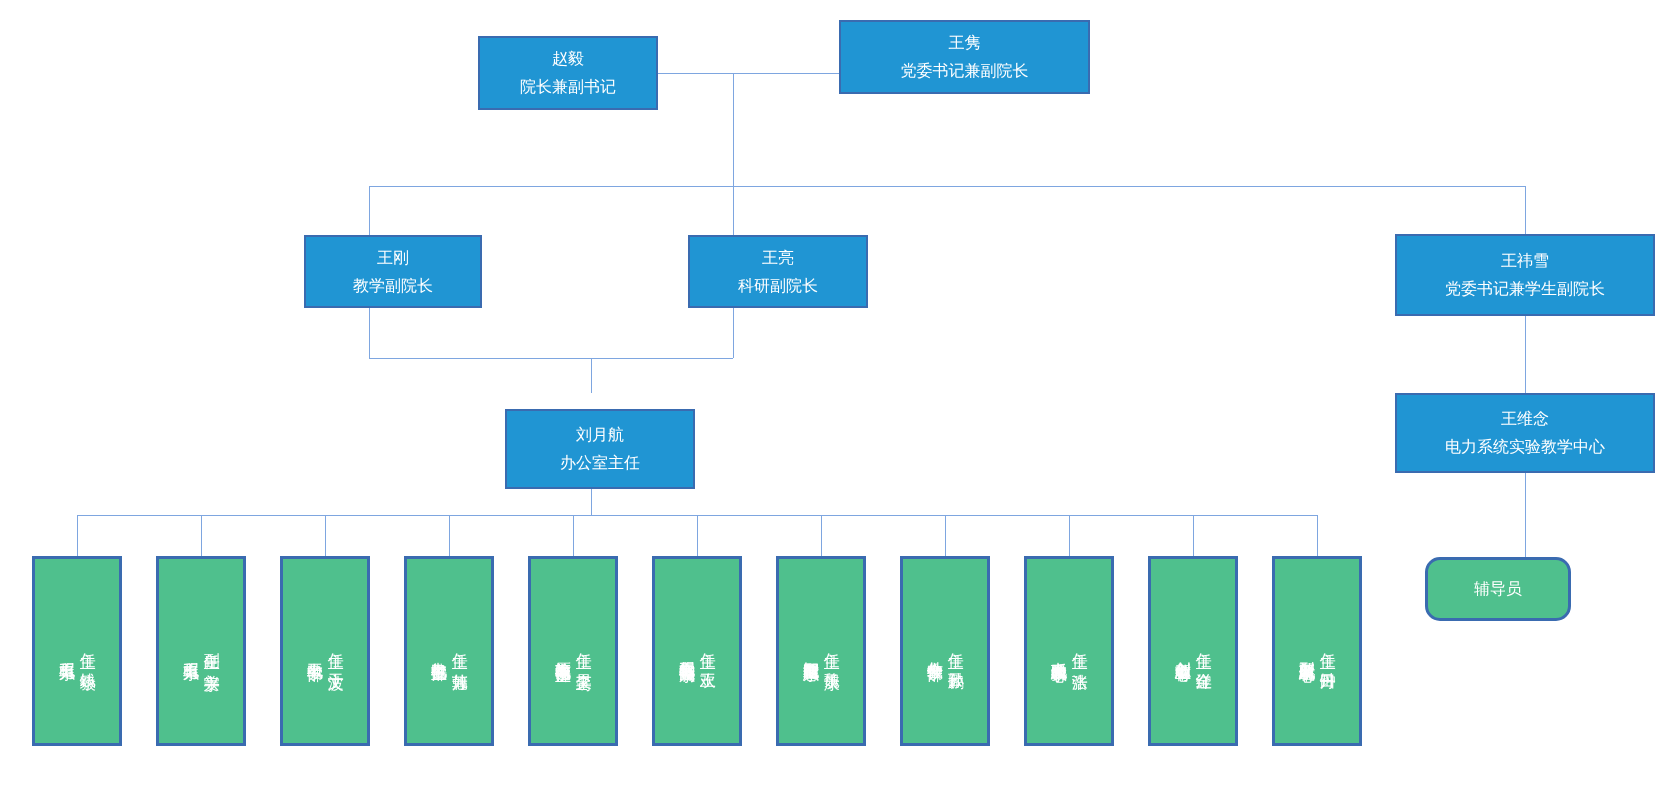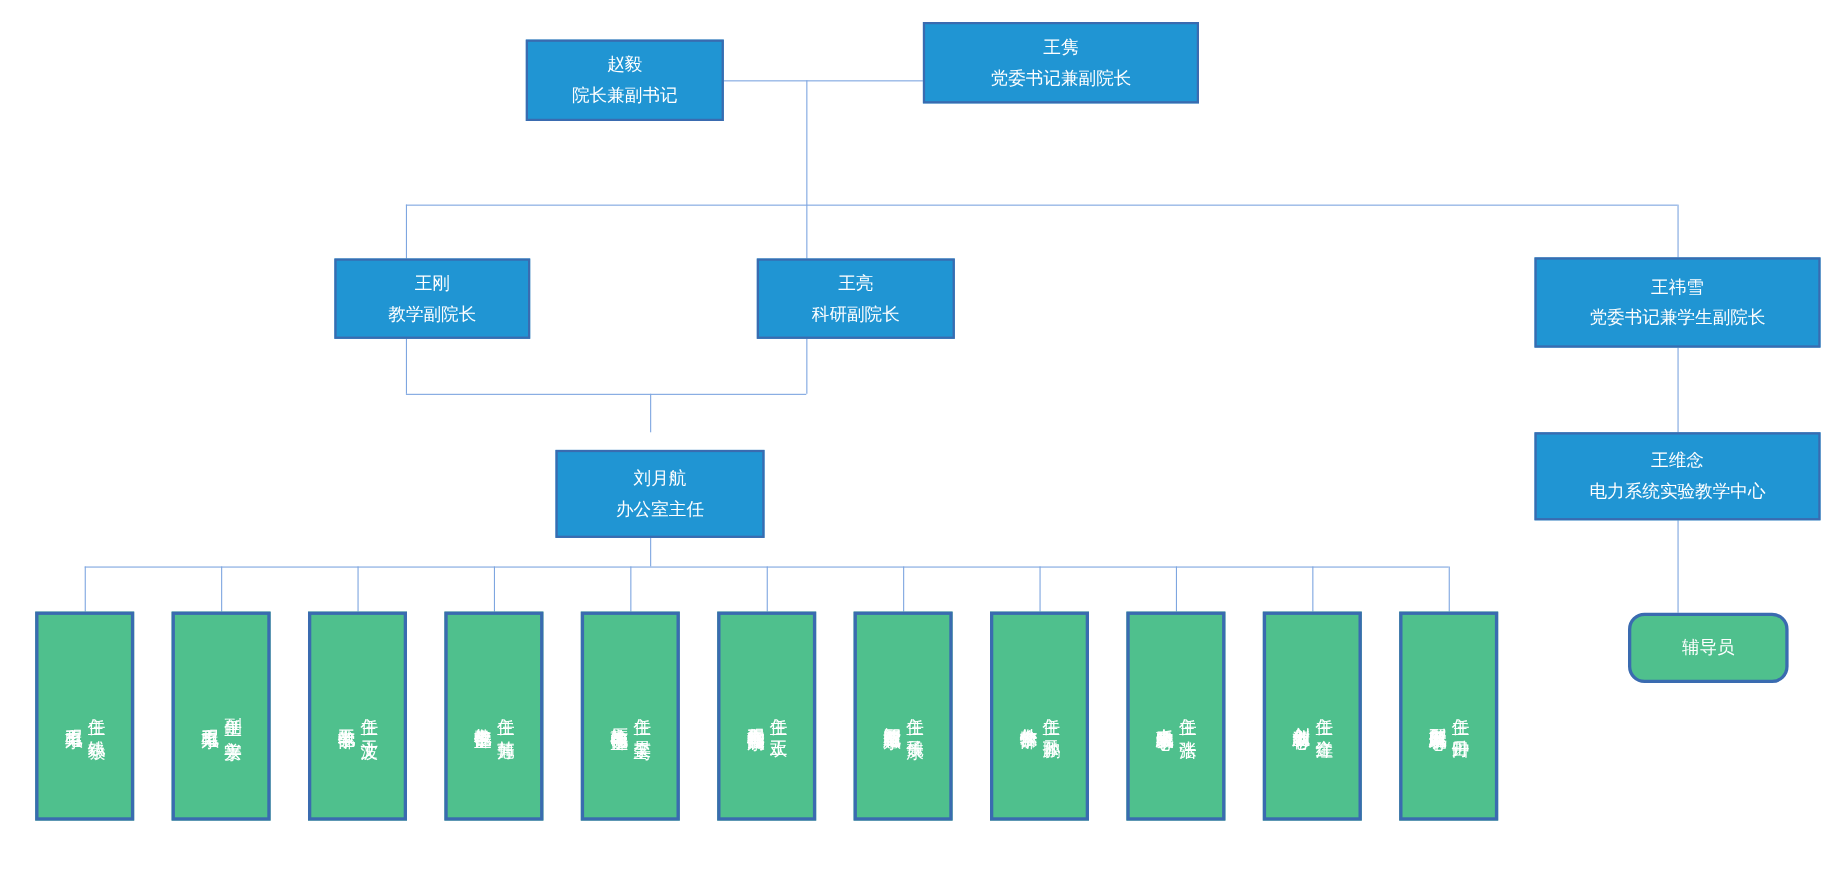--- a/index.html
+++ b/index.html
@@ -89,21 +89,21 @@
 
   <div class="node blue" style="left:505px;top:409px;width:190px;height:80px;">
     <div>刘月航</div>
     <div>办公室主任</div>
   </div>
   <div class="node blue" style="left:1395px;top:393px;width:260px;height:80px;">
     <div>王维念</div>
     <div>电力系统实验教学中心</div>
   </div>
 
-  <div class="node pill" style="left:1480px;top:557px;width:146px;height:64px;">
+  <div class="node pill" style="left:1425px;top:557px;width:146px;height:64px;">
     <div>辅导员</div>
   </div>
 
   <div class="node green" style="left:32px;top:556px;width:90px;height:190px;">
     <div class="vtext">
       <div>电力工程系</div>
       <div>主任 钱小毅</div>
     </div>
   </div>
   <div class="node green" style="left:156px;top:556px;width:90px;height:190px;">

